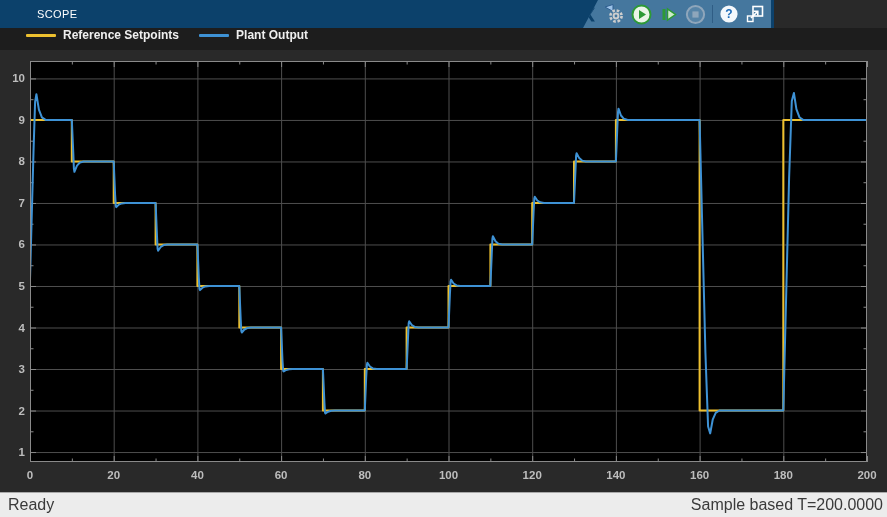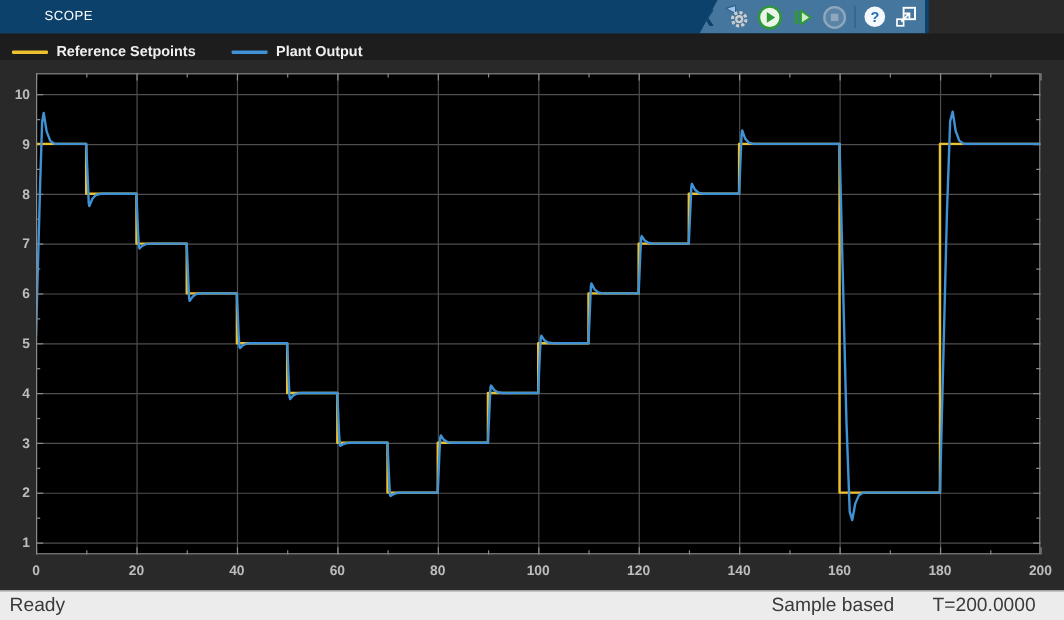--- a/index.html
+++ b/index.html
@@ -28,40 +28,40 @@
   .tb-chevron{color:#0C416B;font-size:13px;font-weight:bold;line-height:28px;
     width:14px;text-align:center;}
   .tb-btn{
     width:24px;height:24px;display:flex;align-items:center;justify-content:center;
     border:none;background:transparent;padding:0;cursor:pointer;
   }
   .tb-sep{width:1px;height:18px;background:#2F5D85;}
   
   .legendbar{
     position:absolute;left:0;top:28px;width:887px;height:22px;
-    background:#1D1D1D;display:flex;align-items:flex-end;gap:14px;
+    background:#1D1D1D;display:flex;align-items:flex-start;gap:4px;padding-left:16px;
   }
   .legend-item{display:flex;align-items:center;gap:7px;margin-left:10px;cursor:default;}
   .legend-item + .legend-item{margin-left:16px;}
   .legend-swatch{width:30px;height:3px;border-radius:1px;}
   .legend-label{color:#EFEFEF;font-size:12px;font-weight:bold;}
   
   .plot-outer{
     position:absolute;left:0;top:50px;width:887px;height:442px;background:#292929;
   }
   .plot-outer svg{position:absolute;left:0;top:0;}
   
   .statusbar{
     position:absolute;left:0;top:492px;width:887px;height:25px;
     background:#ECECEC;border-top:1px solid #A9A9A9;
     display:flex;align-items:center;justify-content:space-between;
     font-size:16px;color:#3A3A3A;
   }
   .status-left{margin-left:8px;}
-  .status-right{display:flex;gap:32px;margin-right:24px;}
+  .status-right{display:flex;gap:4px;margin-right:4px;}
 </style>
 </head>
 <body>
 
 <div class="window">
 
   <div class="tabbar">
     <div class="tab">SCOPE</div>
 
     <div class="toolbar-block">

